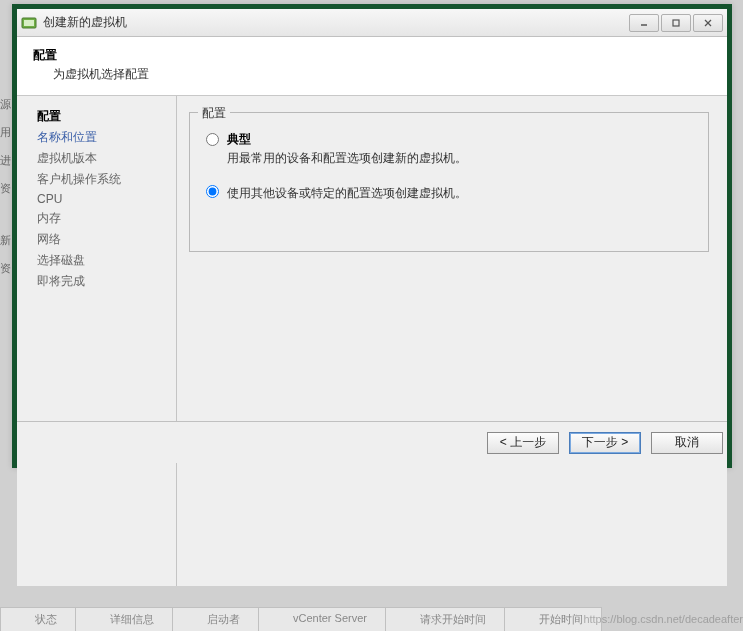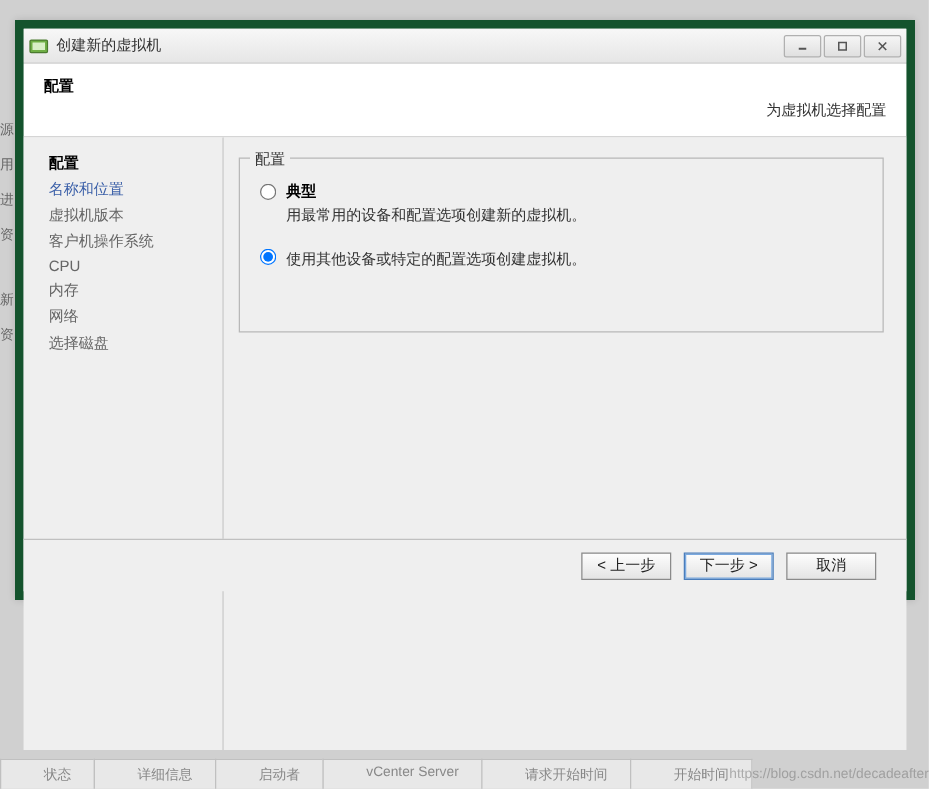--- a/index.html
+++ b/index.html
@@ -7,26 +7,26 @@
       font-family: "Microsoft YaHei", "SimSun", Tahoma, sans-serif;
       font-size: 12px;
       background: #d0d0d0;
       width: 743px;
       height: 631px;
       overflow: hidden;
       position: relative;
     }
     .window {
       position: absolute;
-      top: 16px;
+      top: 4px;
       left: 12px;
       width: 720px;
       height: 464px;
       background: #ffffff;
-      border: 7px solid #14532d;
+      border: 5px solid #14532d;
       box-shadow: 0 0 6px rgba(0,0,0,0.15);
     }
     .titlebar {
       height: 28px;
       background: linear-gradient(to bottom, #f7f7f7, #e6e6e6);
       border-bottom: 1px solid #c0c0c0;
       display: flex;
       align-items: center;
       padding: 0 4px;
     }
@@ -68,21 +68,20 @@
     .header-title {
       font-weight: bold;
       font-size: 12px;
       color: #000;
     }
     .header-sub {
       margin-top: 2px;
       margin-left: 20px;
       font-size: 12px;
       color: #333;
-      text-align: right;
     }
     .content {
       display: flex;
       height: 490px;
       background: #efefef;
     }
     .sidebar {
       width: 160px;
       background: #efefef;
       border-right: 1px solid #c4c4c4;
@@ -148,21 +147,21 @@
       position: absolute;
       bottom: 0;
       left: 0;
       right: 0;
       height: 42px;
       border-top: 1px solid #c0c0c0;
       background: #efefef;
       display: flex;
       justify-content: flex-end;
       align-items: center;
-      padding-right: 24px;
+      padding-right: 4px;
       gap: 10px;
     }
     .btn {
       min-width: 72px;
       height: 22px;
       border: 1px solid #8a8a8a;
       background: linear-gradient(to bottom, #fdfdfd, #e4e4e4);
       font-size: 12px;
       color: #222;
       display: inline-flex;
@@ -272,20 +271,21 @@
   <div class="content">
     <div class="sidebar">
       <div class="sidebar-item active"><span>配置</span></div>
       <div class="sidebar-item link"><span>名称和位置</span></div>
       <div class="sidebar-item"><span>虚拟机版本</span></div>
       <div class="sidebar-item"><span>客户机操作系统</span></div>
       <div class="sidebar-item"><span>CPU</span></div>
       <div class="sidebar-item"><span>内存</span></div>
       <div class="sidebar-item"><span>网络</span></div>
       <div class="sidebar-item"><span>选择磁盘</span></div>
+      <div class="sidebar-item"><span>即将完成</span></div>
     </div>
 
     <div class="main">
       <div class="groupbox">
         <span class="groupbox-title">配置</span>
 
         <label class="radio-option">
           <input type="radio" name="cfg" style="">
           <div class="radio-content">
             <div class="radio-label">典型</div>

